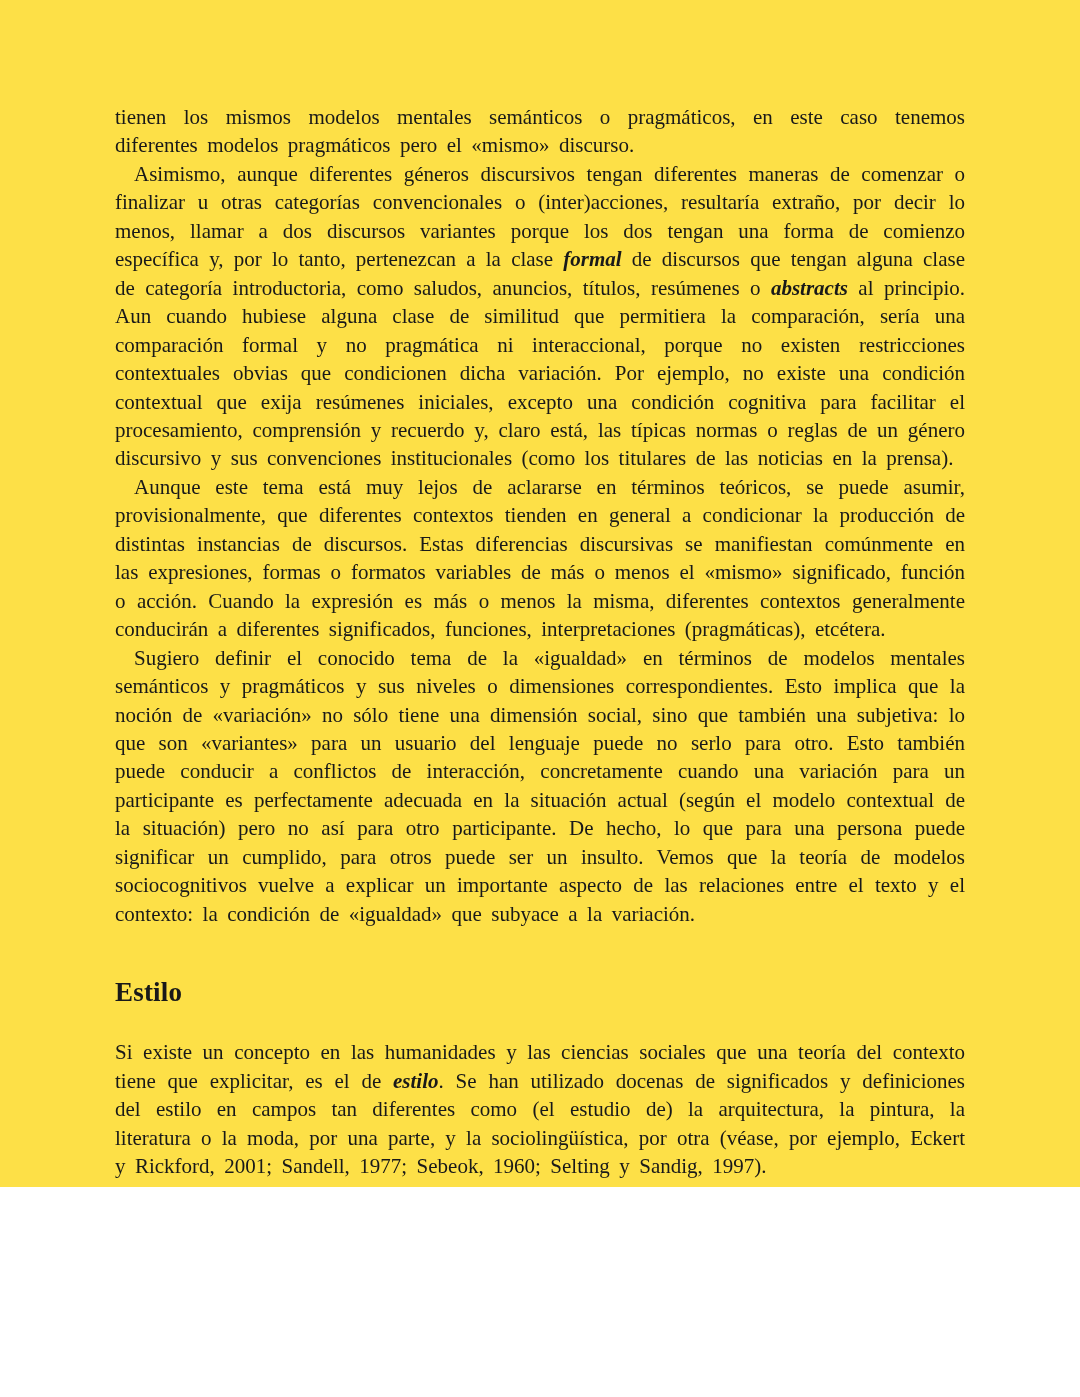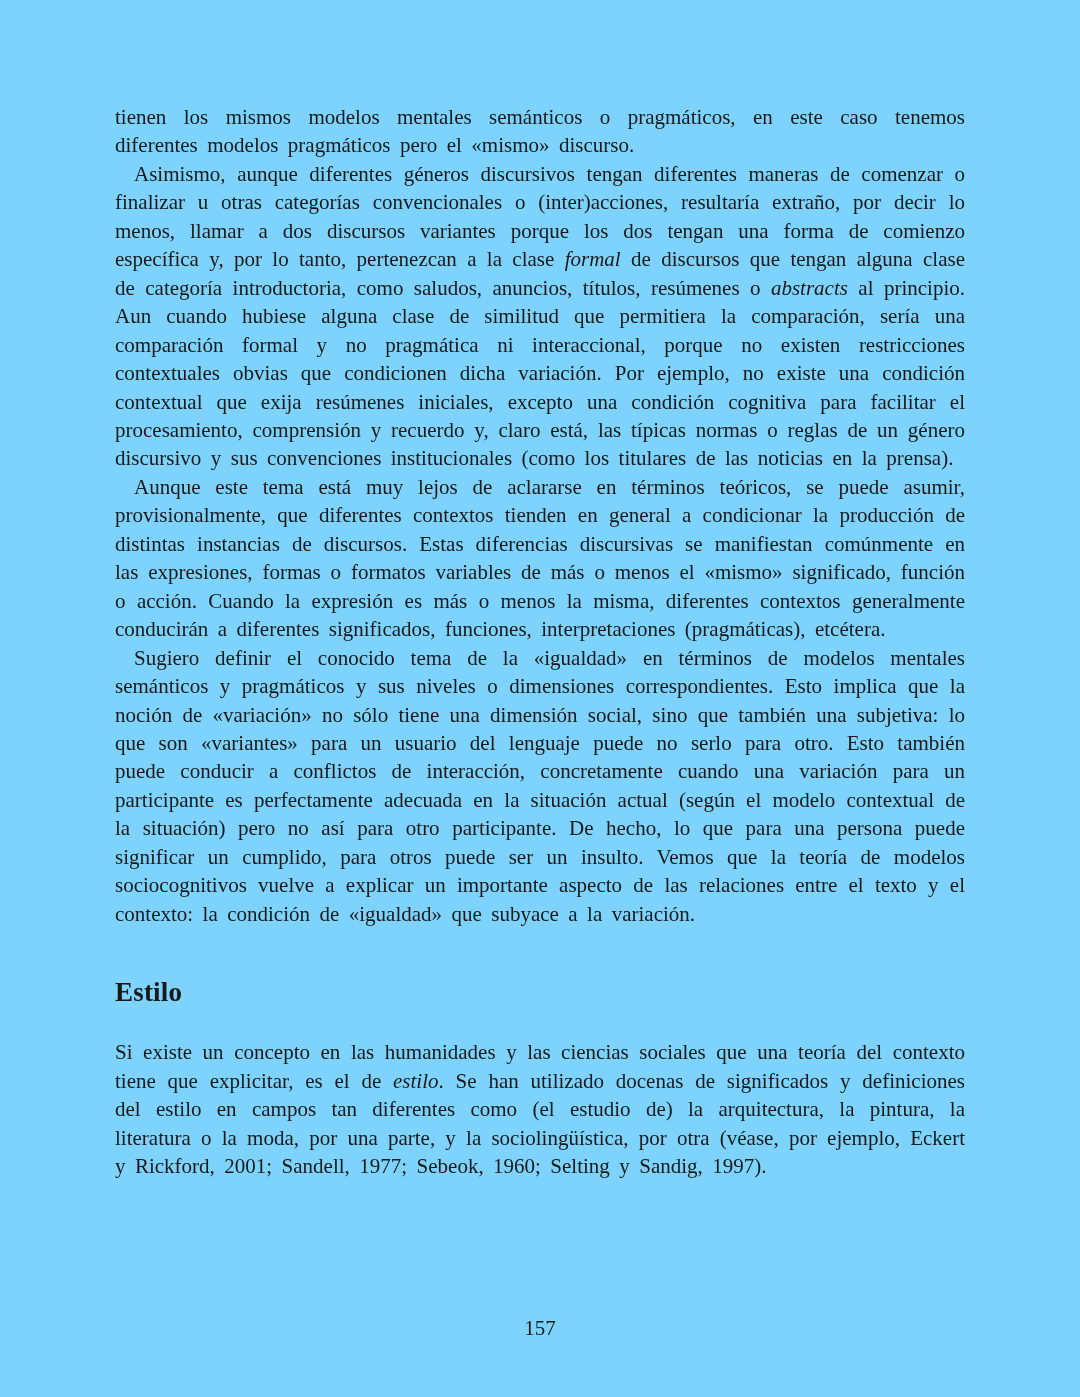--- a/index.html
+++ b/index.html
@@ -4,22 +4,22 @@
 <title>Página 157</title>
 <style>
   html, body {
     margin: 0;
     padding: 0;
     background: #ffffff;
   }
   .page {
     position: relative;
     width: 1080px;
-    height: 1397px;
-    background: #7dd3fc;
+    height: 1187px;
+    background: #fde047;
     color: #191919;
     font-family: "Liberation Serif", "DejaVu Serif", serif;
     overflow: hidden;
   }
   .content {
     position: absolute;
     left: 115px;
     top: 103px;
     width: 850px;
   }
@@ -47,21 +47,21 @@
   }
   .page-number {
     position: absolute;
     left: 0;
     right: 0;
     top: 1312px;
     text-align: center;
     font-size: 21px;
     line-height: 32px;
   }
-  em { font-style: italic; }
+  em { font-style: italic; font-weight: bold; }
 </style>
 </head>
 <body>
 
 <div class="page">
   <div class="content">
       <p class="para"><span>tienen los mismos modelos mentales semánticos o pragmáticos, en este caso tenemos diferentes modelos pragmáticos pero el «mismo» discurso.</span></p>
       <p class="para indent"><span>Asimismo, aunque diferentes géneros discursivos tengan diferentes maneras de comenzar o finalizar u otras categorías convencionales o (inter)acciones, resultaría extraño, por decir lo menos, llamar a dos discursos variantes porque los dos tengan una forma de comienzo específica y, por lo tanto, pertenezcan a la clase </span><em>formal</em><span> de discursos que tengan alguna clase de categoría introductoria, como saludos, anuncios, títulos, resúmenes o </span><em>abstracts</em><span> al principio. Aun cuando hubiese alguna clase de similitud que permitiera la comparación, sería una comparación formal y no pragmática ni interaccional, porque no existen restricciones contextuales obvias que condicionen dicha variación. Por ejemplo, no existe una condición contextual que exija resúmenes iniciales, excepto una condición cognitiva para facilitar el procesamiento, comprensión y recuerdo y, claro está, las típicas normas o reglas de un género discursivo y sus convenciones institucionales (como los titulares de las noticias en la prensa).</span></p>
       <p class="para indent"><span>Aunque este tema está muy lejos de aclararse en términos teóricos, se puede asumir, provisionalmente, que diferentes contextos tienden en general a condicionar la producción de distintas instancias de discursos. Estas diferencias discursivas se manifiestan comúnmente en las expresiones, formas o formatos variables de más o menos el «mismo» significado, función o acción. Cuando la expresión es más o menos la misma, diferentes contextos generalmente conducirán a diferentes significados, funciones, interpretaciones (pragmáticas), etcétera.</span></p>
       <p class="para indent"><span>Sugiero definir el conocido tema de la «igualdad» en términos de modelos mentales semánticos y pragmáticos y sus niveles o dimensiones correspondientes. Esto implica que la noción de «variación» no sólo tiene una dimensión social, sino que también una subjetiva: lo que son «variantes» para un usuario del lenguaje puede no serlo para otro. Esto también puede conducir a conflictos de interacción, concretamente cuando una variación para un participante es perfectamente adecuada en la situación actual (según el modelo contextual de la situación) pero no así para otro participante. De hecho, lo que para una persona puede significar un cumplido, para otros puede ser un insulto. Vemos que la teoría de modelos sociocognitivos vuelve a explicar un importante aspecto de las relaciones entre el texto y el contexto: la condición de «igualdad» que subyace a la variación.</span></p>

